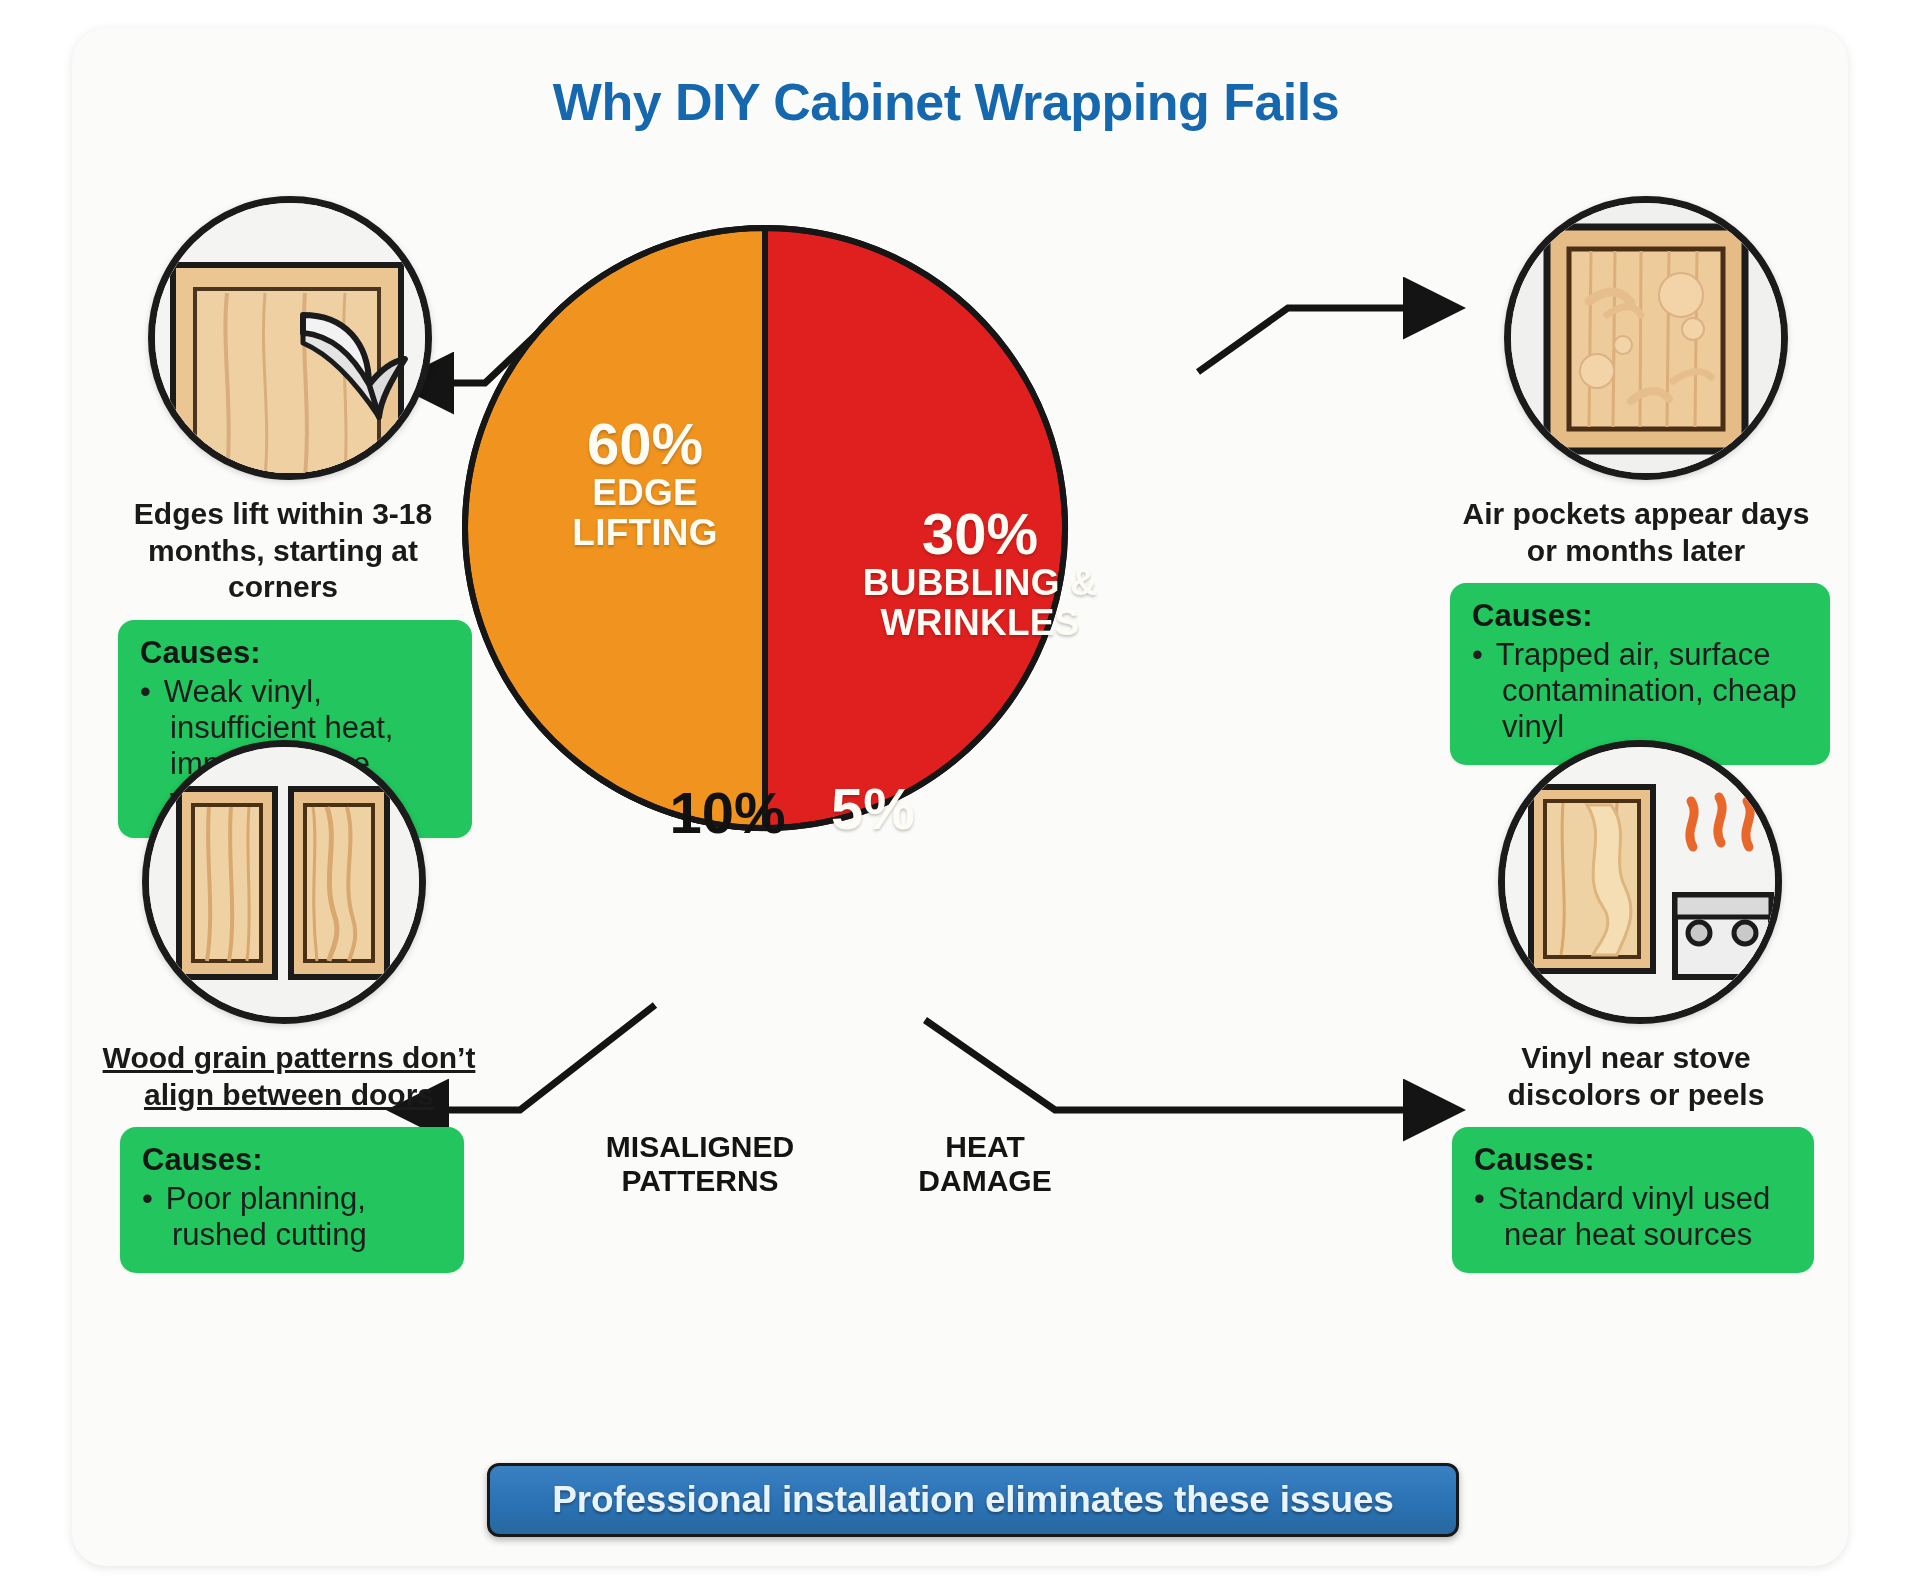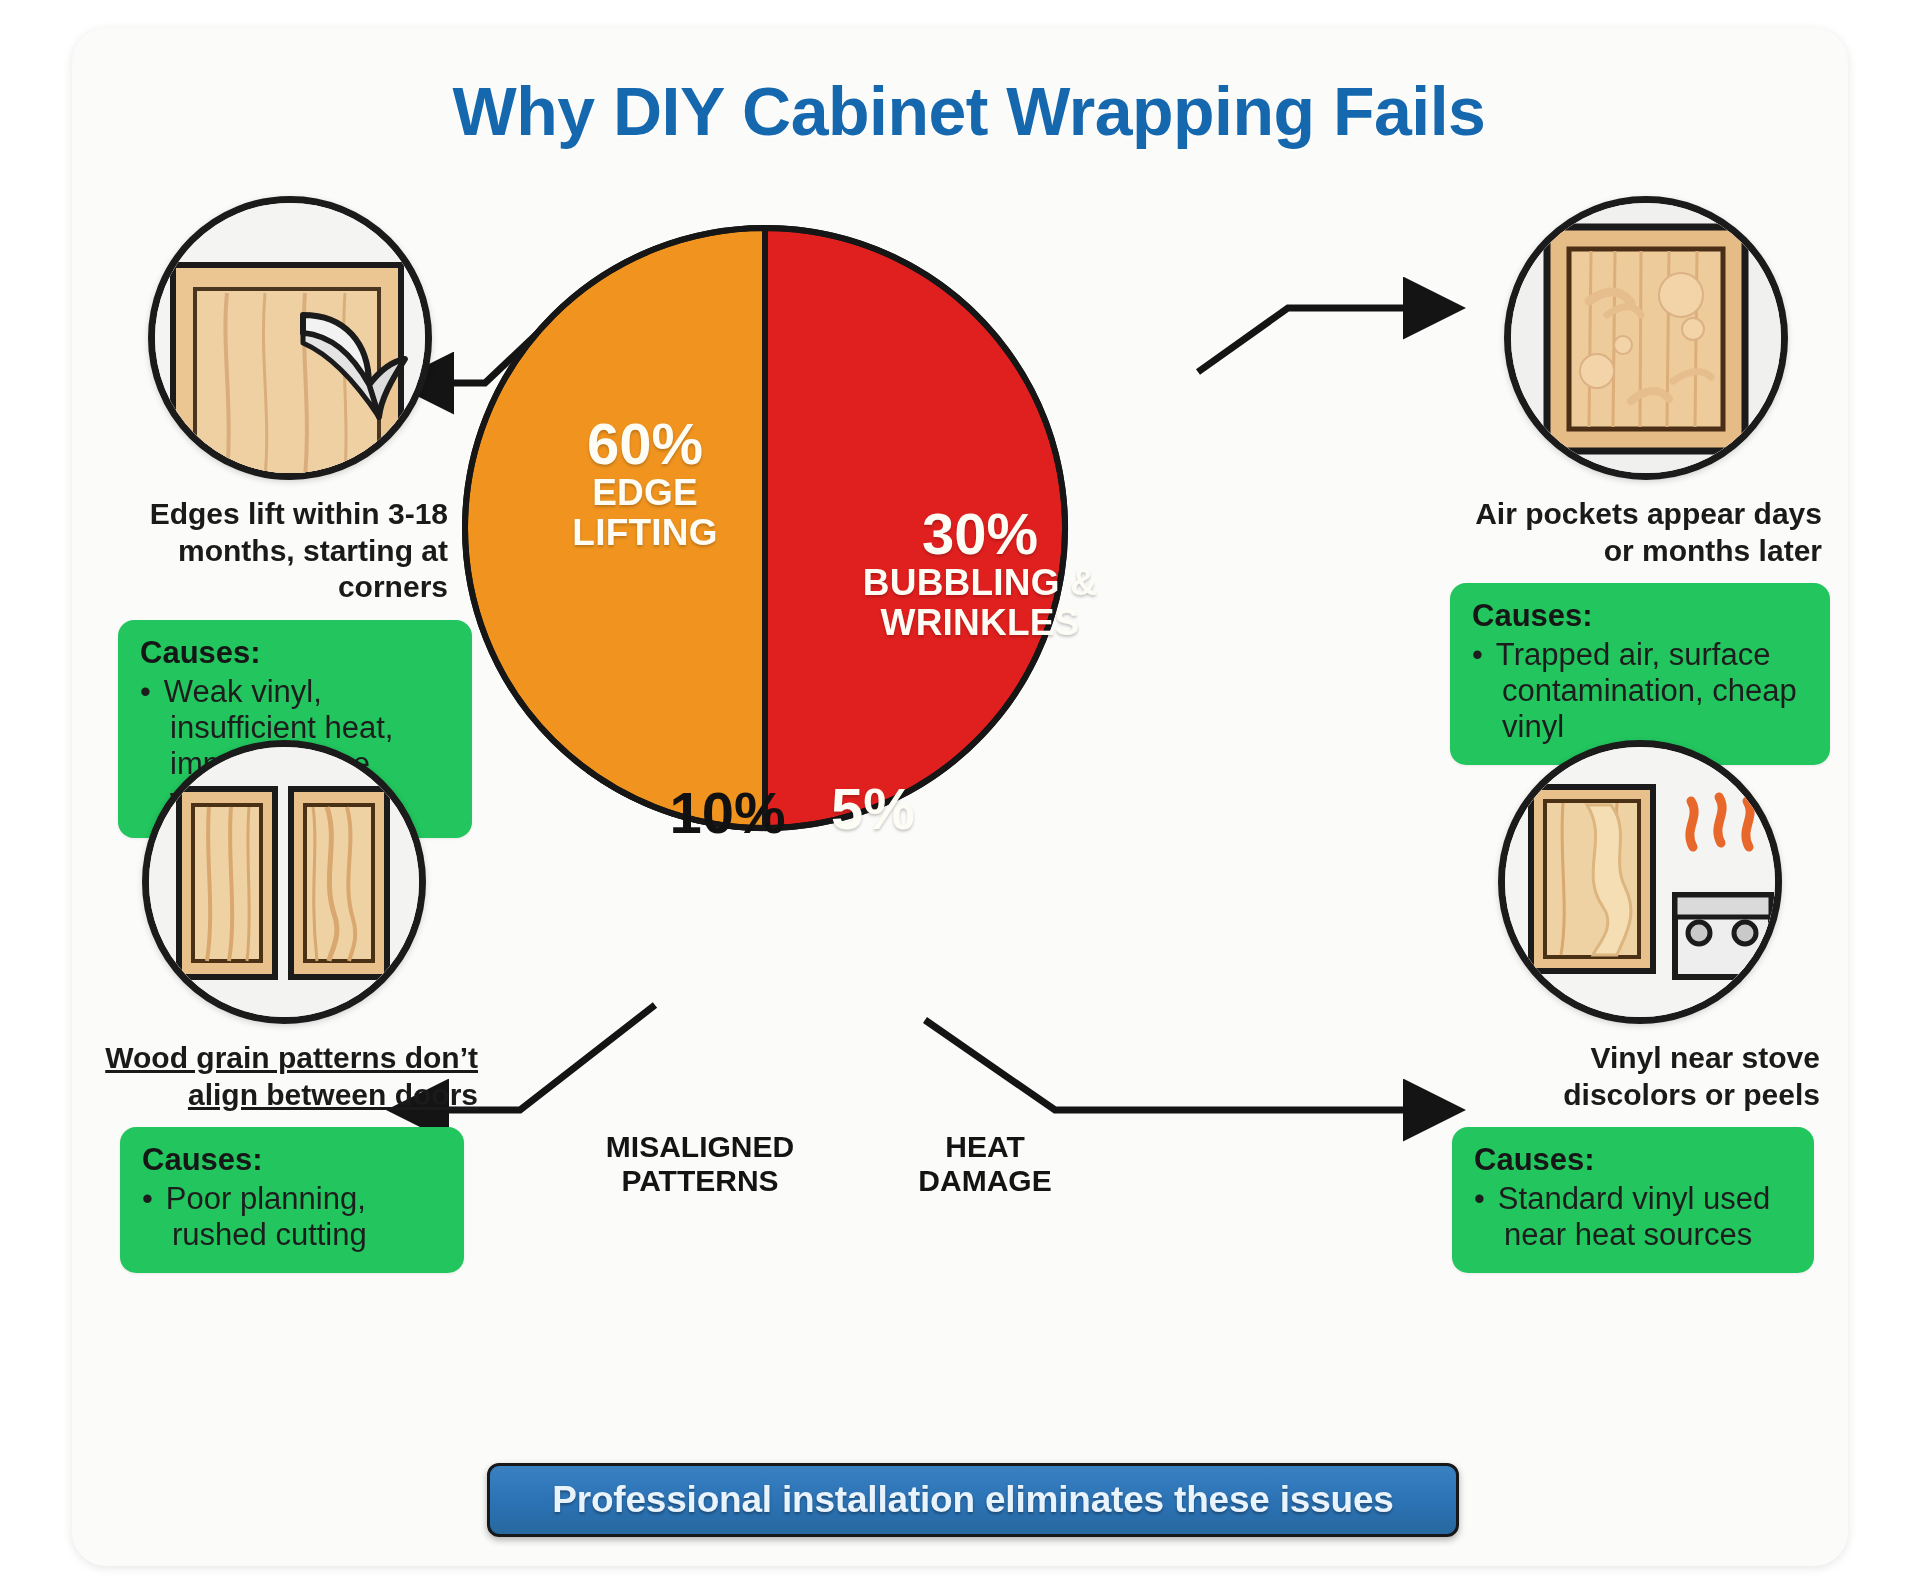--- a/index.html
+++ b/index.html
@@ -33,27 +33,26 @@
     box-shadow: 0 2px 10px rgba(0,0,0,0.10);
   }
 
   
   .title {
     position: absolute;
     left: 0;
     top: 72px;
     width: 1892px;
     text-align: center;
-    font-size: 68px;
+    font-size: 52px;
     font-weight: 700;
     letter-spacing: -0.5px;
     color: #1668ae;
     text-shadow: 0 2px 2px rgba(255,255,255,0.9);
     white-space: nowrap;
-    padding-left: 23px;
   }
 
   
   .pie-wrap {
     position: absolute;
     left: 455px;
     top: 218px;
     width: 620px;
     height: 620px;
   }
@@ -111,21 +110,21 @@
     overflow: hidden;
     box-shadow: 0 2px 6px rgba(0,0,0,0.16);
   }
   .thumb svg { position:absolute; left:0; top:0; width:100%; height:100%; display:block; }
 
   .panel-heading {
     font-size: 30px;
     font-weight: 700;
     color: #1a1a1a;
     line-height: 1.22;
-    text-align: right;
+    text-align: center;
     margin-top: 16px;
   }
 
   .causes-box {
     margin-top: 14px;
     background: #22c55e;
     border-radius: 16px;
     padding: 16px 22px 20px 22px;
     box-shadow: 0 1px 3px rgba(0,0,0,0.08);
   }

